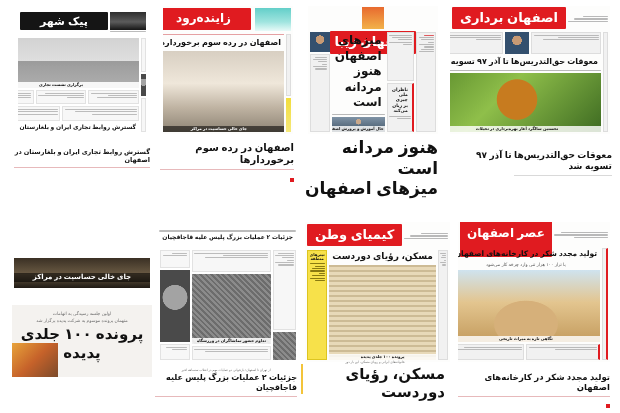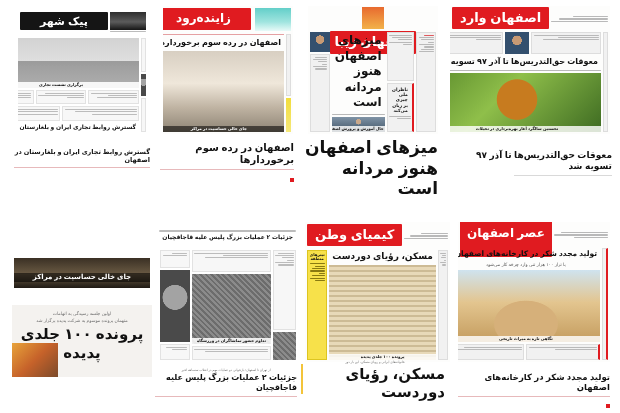--- a/index.html
+++ b/index.html
@@ -339,21 +339,21 @@
     </div>
   </div>
 
   <div class="paper" style="left:450px;top:6px;width:160px;height:128px;">
     <div class="masthead" style="height:24px;">
       <div class="mh-side">
         <div class="tl m"></div>
           <div class="tl l"></div>
           <div class="tl xl"></div>
       </div>
-      <div class="mh-logo" style="font-size:13px;padding:4px 8px;">اصفهان وارد</div>
+      <div class="mh-logo" style="font-size:13px;padding:4px 8px;">اصفهان برداری</div>
     </div>
     <div class="body" style="height:104px;">
       <div class="col narrow">
         <div class="block" style="flex:1">
           <div class="tl red s"></div>
             <div class="tl xl"></div>
             <div class="tl m"></div>
           <div class="tl l"></div>
             <div class="tl xl"></div>
             <div class="tl s"></div>
@@ -390,22 +390,22 @@
     <div class="cap-rule"></div>
   </div>
 
   <div class="cap" style="left:160px;top:142px;width:134px;">
     <div class="cap-title" style="font-size:10px;">اصفهان در رده سوم برخوردارها</div>
     <div class="cap-rule"></div>
     <span class="cap-mark"></span>
   </div>
 
   <div class="cap" style="left:304px;top:138px;width:134px;">
+    <div class="cap-title" style="font-size:17px;letter-spacing:-0.4px;">هنوز مردانه است</div>
     <div class="cap-title" style="font-size:17px;letter-spacing:-0.4px;">میزهای اصفهان</div>
-    <div class="cap-title" style="font-size:17px;letter-spacing:-0.4px;">هنوز مردانه است</div>
   </div>
 
   <div class="cap" style="left:448px;top:150px;width:164px;">
     <div class="cap-title" style="font-size:9px;">معوقات حق‌التدریس‌ها تا آذر ۹۷ تسویه شد</div>
     <div class="cap-kicker" style="font-size:3.5px;margin-top:3px;opacity:.6;"></div>
     <div class="cap-subrule"></div>
   </div>
 
 
   <div class="paper" style="left:14px;top:258px;width:136px;height:30px;">

